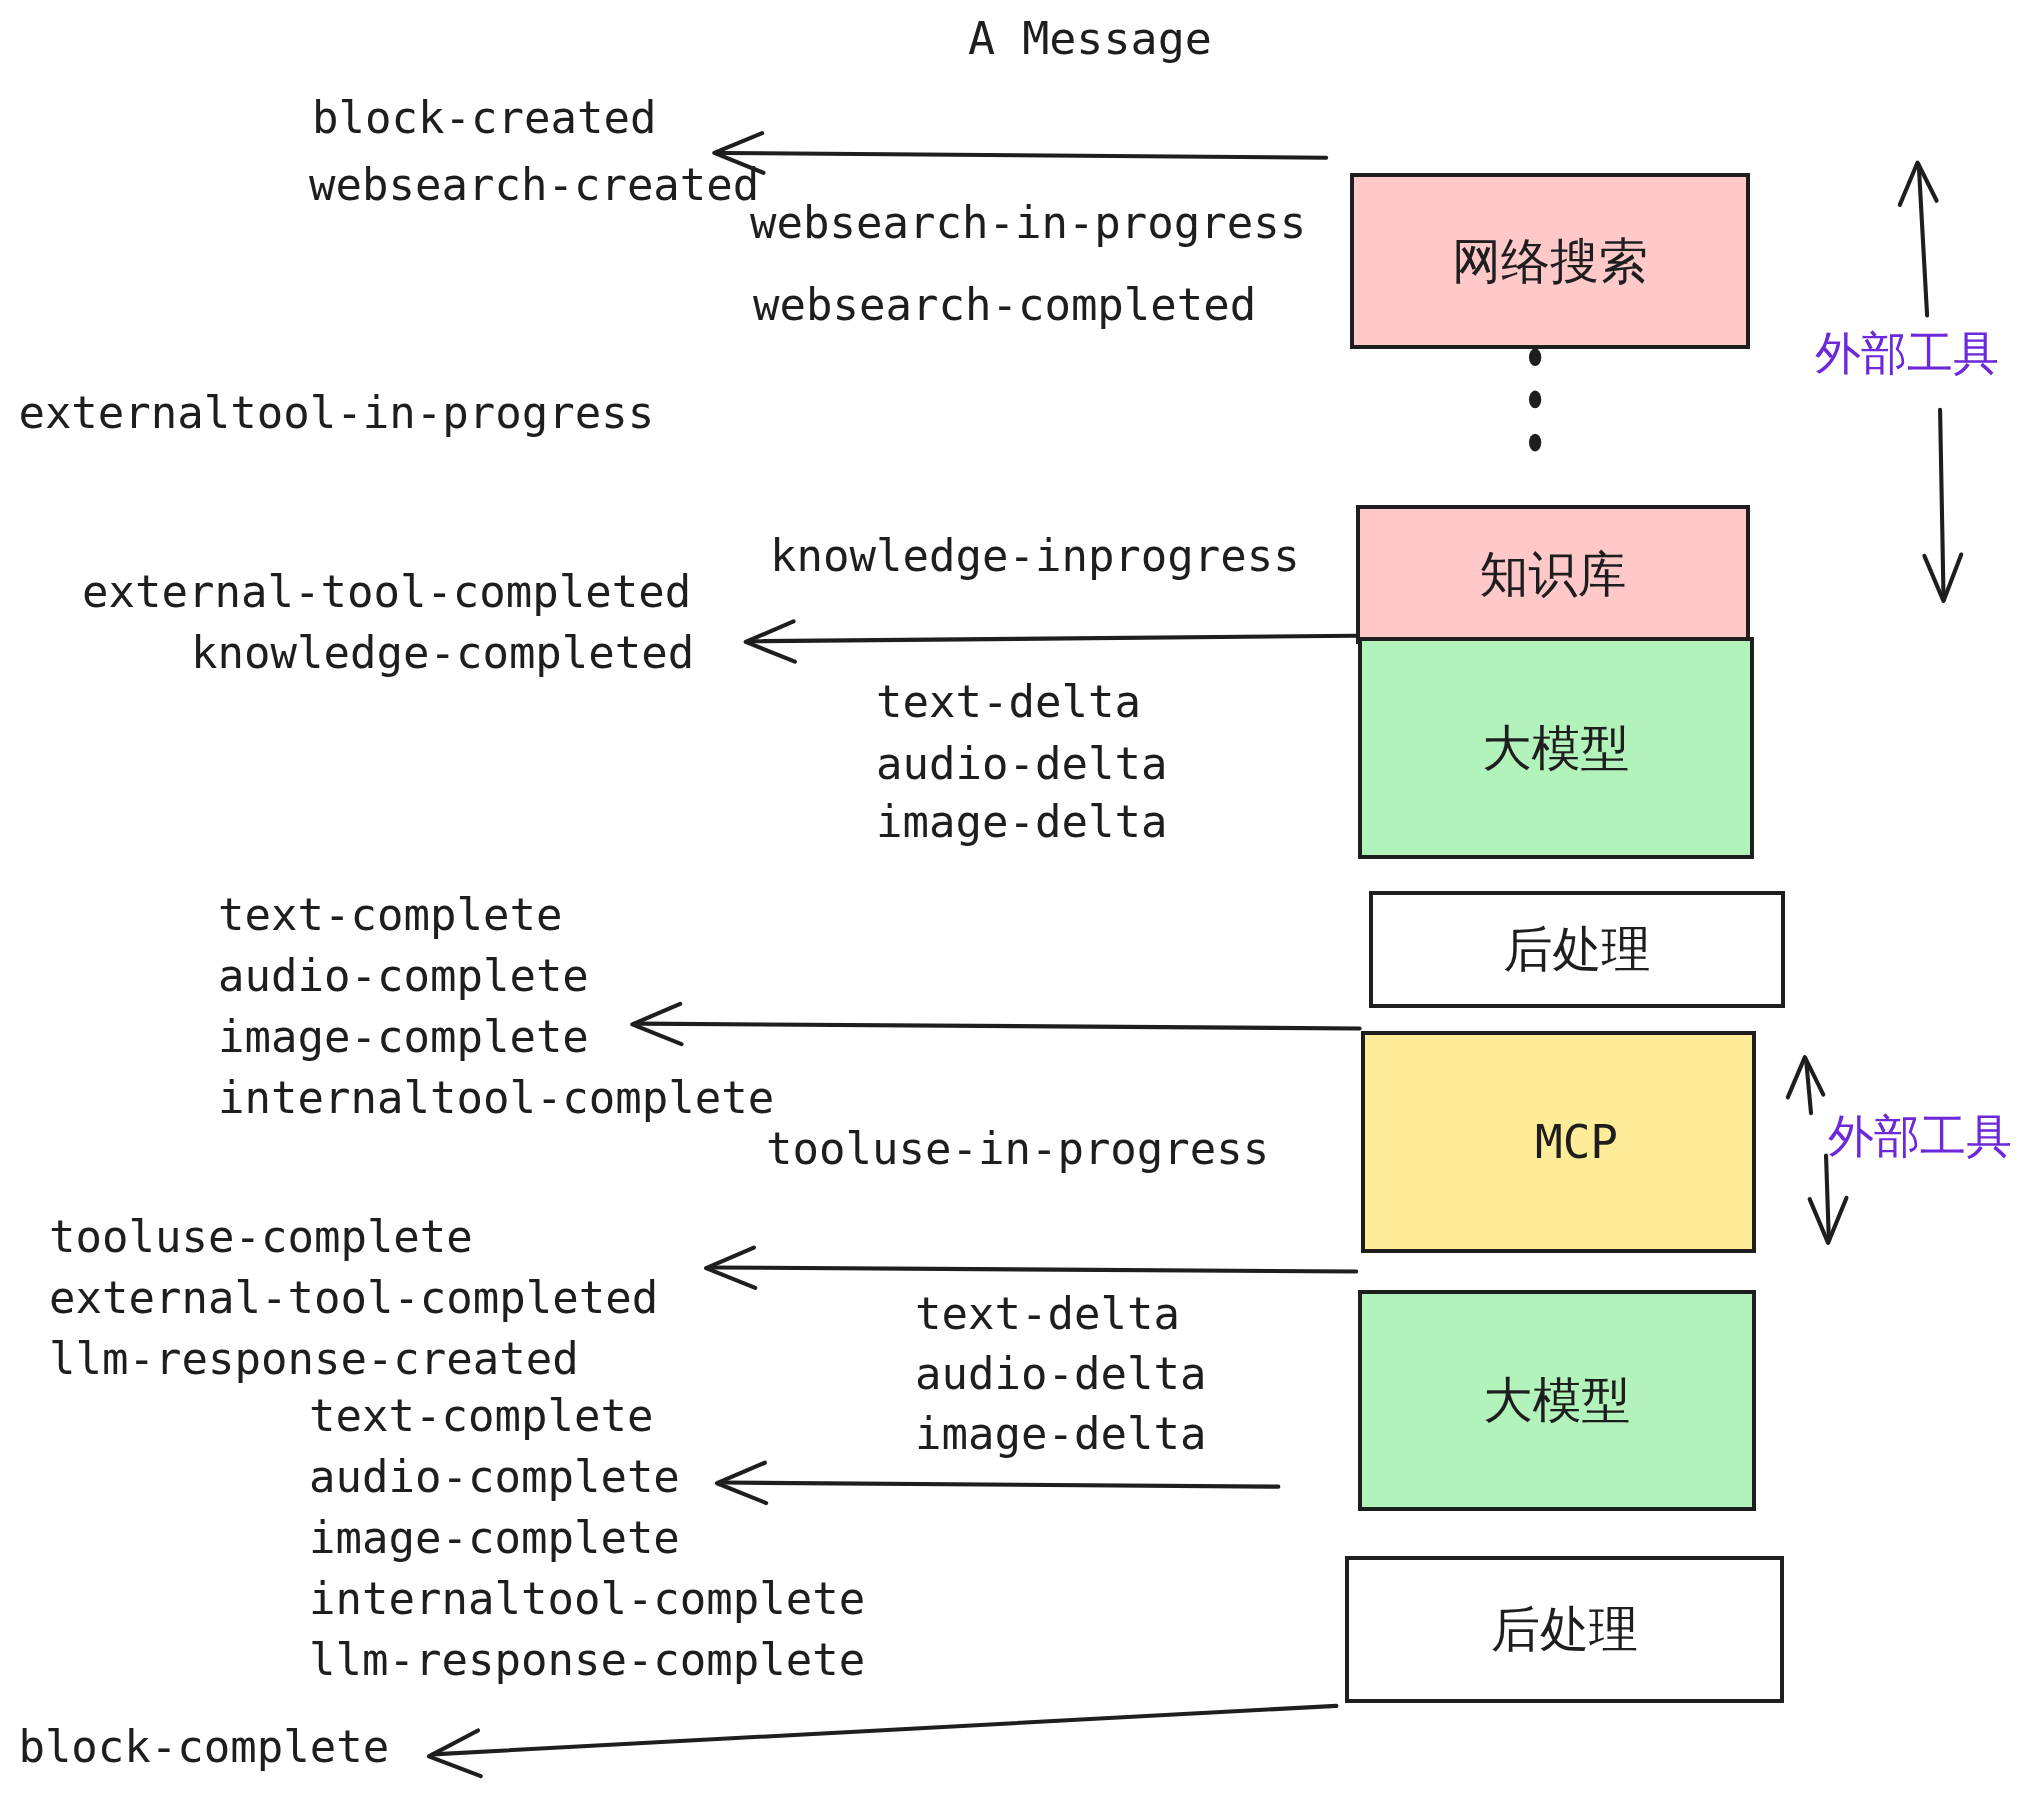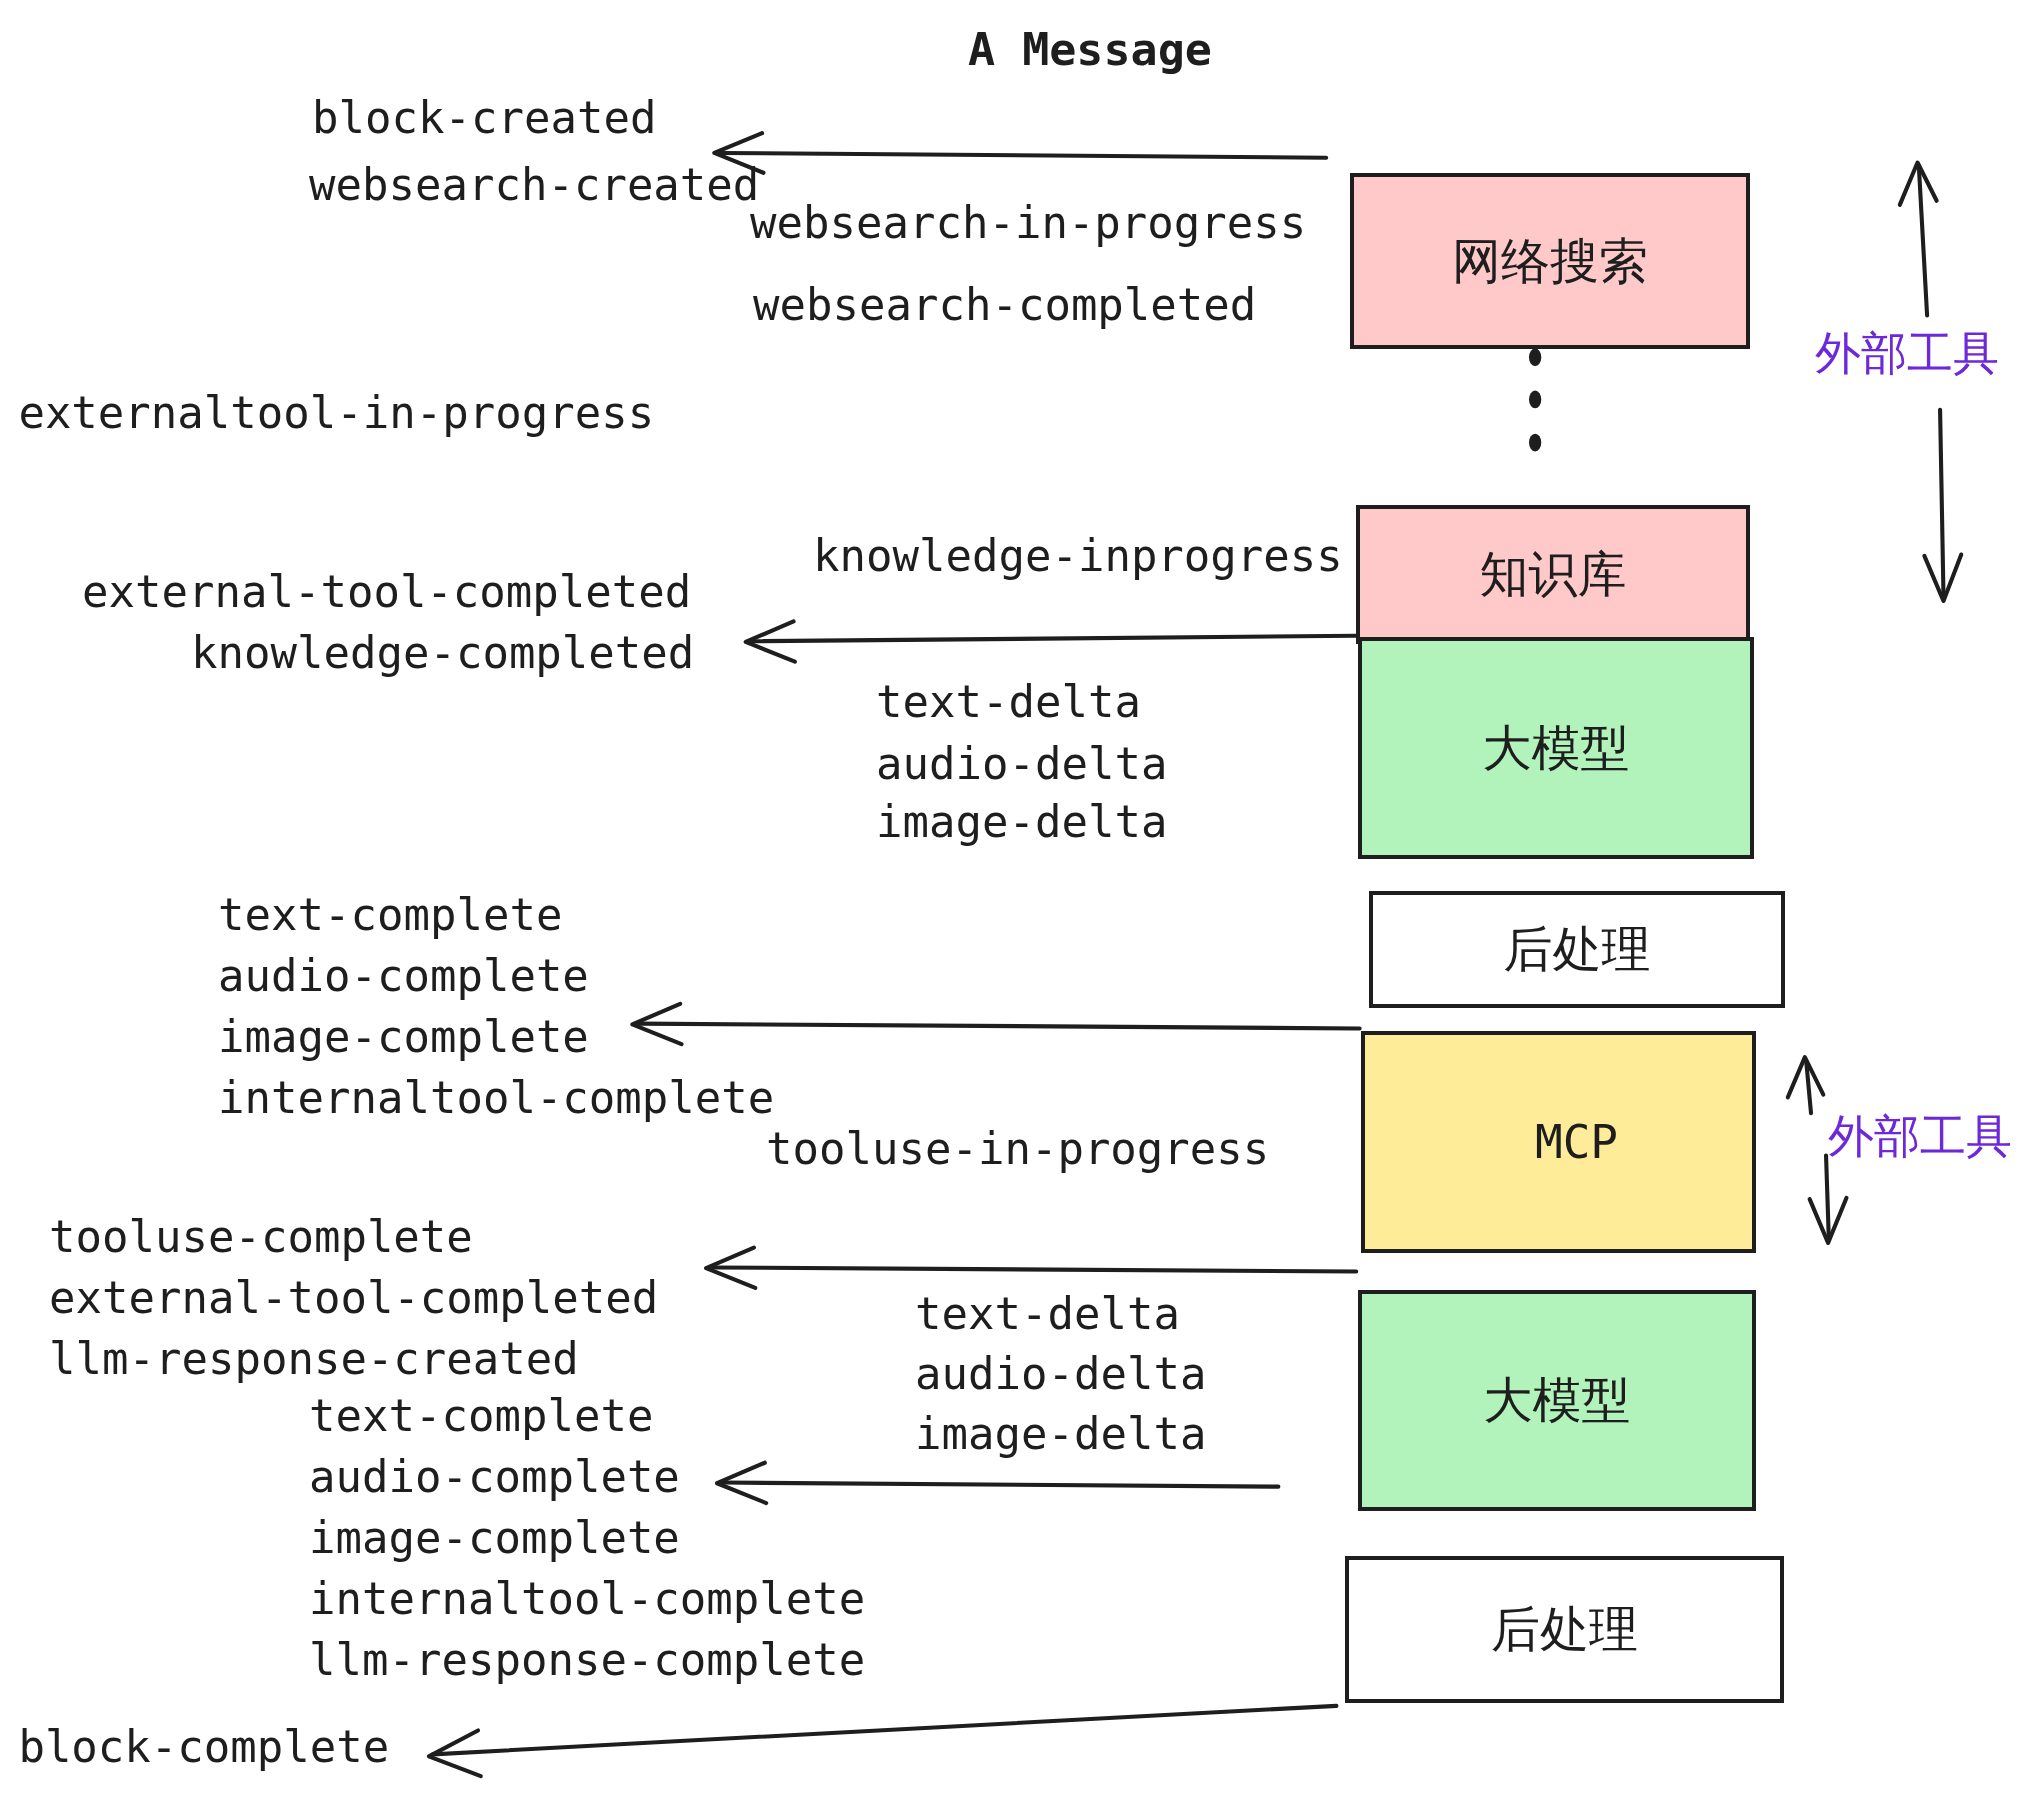--- a/index.html
+++ b/index.html
@@ -17,25 +17,24 @@
     font-family:"DejaVu Sans Mono", monospace;
     font-size:44px;
     line-height:1;
     white-space:nowrap;
     color:#1e1e1e;
   }
   .title{
     position:absolute;
     font-family:"DejaVu Sans Mono", monospace;
     font-size:45px;
-    font-weight:bold;
-    line-height:1;
-    white-space:nowrap;
-    color:#1e1e1e;
-    margin-top:11px;
+    font-weight:normal;
+    line-height:1;
+    white-space:nowrap;
+    color:#1e1e1e;
   }
   .box{
     position:absolute;
     border:4.1px solid #1e1e1e;
     display:flex;
     align-items:center;
     justify-content:center;
     box-sizing:border-box;
   }
   .box .lbl{
@@ -77,21 +76,21 @@
 
 <div id="canvas">
 
   <div class="title" style="left:968px; top:16.4px;">A Message</div>
 
   <div class="evt" style="left:312px; top:96px;">block-created</div>
   <div class="evt" style="left:309px; top:163px;">websearch-created</div>
   <div class="evt" style="left:750px; top:201px;">websearch-in-progress</div>
   <div class="evt" style="left:753px; top:283px;">websearch-completed</div>
   <div class="evt" style="left:18.4px; top:391px;">externaltool-in-progress</div>
-  <div class="evt" style="left:770px; top:534px;margin-left:43px;">knowledge-inprogress</div>
+  <div class="evt" style="left:770px; top:534px;">knowledge-inprogress</div>
   <div class="evt" style="left:82px; top:570px;">external-tool-completed</div>
   <div class="evt" style="left:191px; top:631px;">knowledge-completed</div>
 
   <div class="evt" style="left:876px; top:680px;">text-delta</div>
   <div class="evt" style="left:876px; top:742px;">audio-delta</div>
   <div class="evt" style="left:876px; top:800px;">image-delta</div>
 
   <div class="evt" style="left:218px; top:893px;">text-complete</div>
   <div class="evt" style="left:218px; top:954px;">audio-complete</div>
   <div class="evt" style="left:218px; top:1015px;">image-complete</div>

